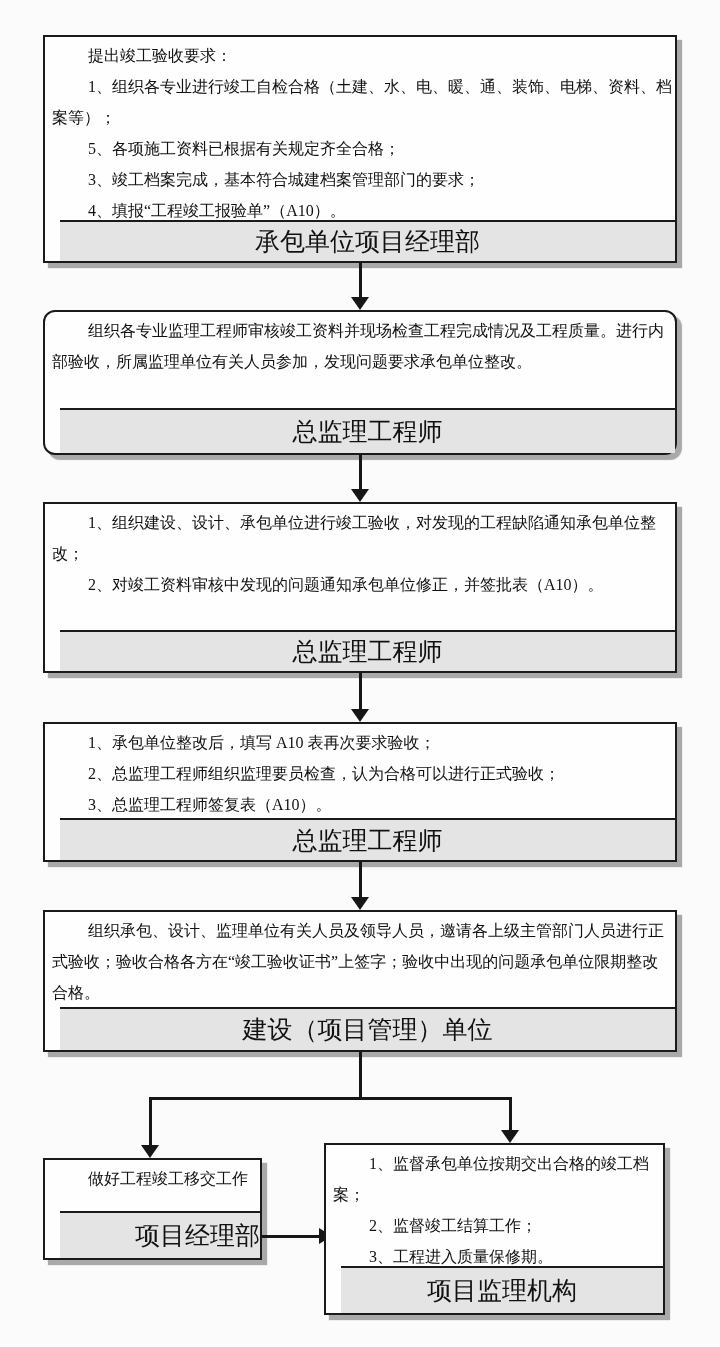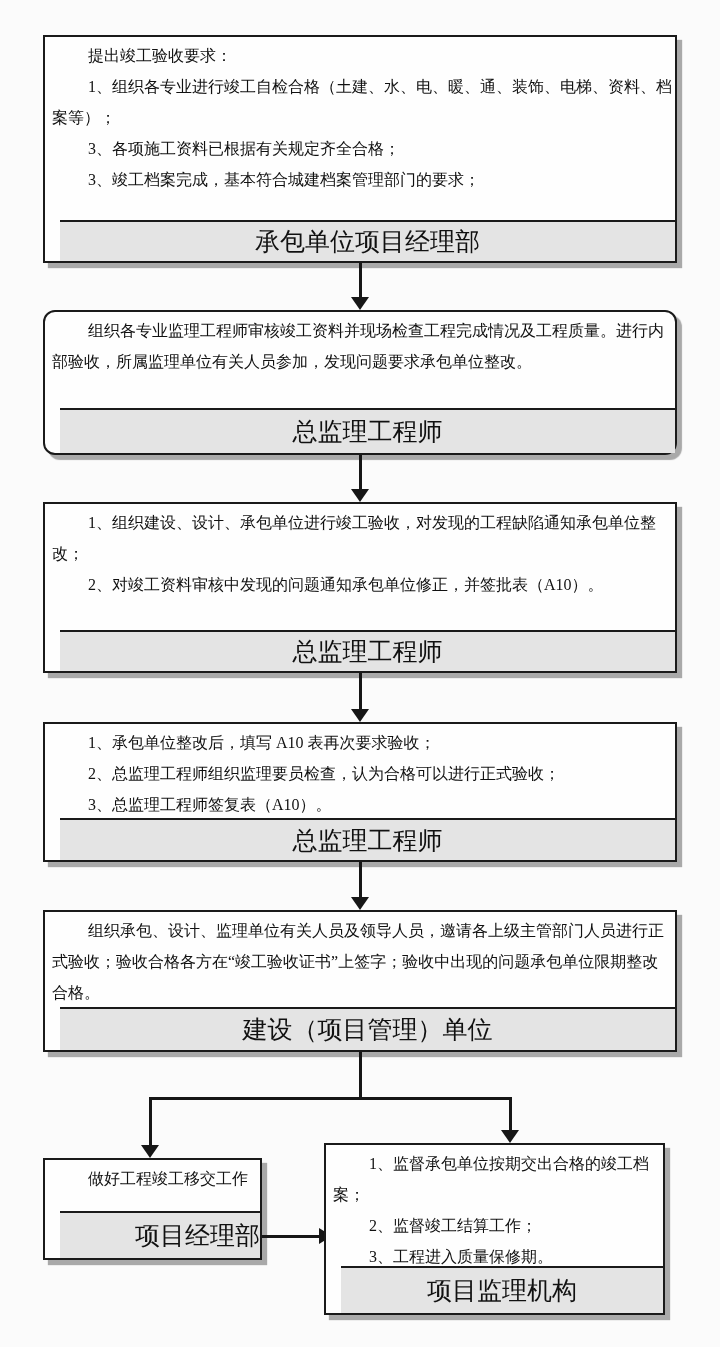--- a/index.html
+++ b/index.html
@@ -38,22 +38,23 @@
 </style>
 </head>
 <body>
 
 <div class="canvas">
 
   <div class="pbox" style="left:43px;top:35px;width:634px;height:228px;">
     <div class="content" style="bottom:41px;">
       <p>提出竣工验收要求：</p>
       <p>1、组织各专业进行竣工自检合格（土建、水、电、暖、通、装饰、电梯、资料、档案等）；</p>
-      <p>3、各项施工资料已根据有关规定齐全合格；</p>
+      <p>5、各项施工资料已根据有关规定齐全合格；</p>
       <p>3、竣工档案完成，基本符合城建档案管理部门的要求；</p>
+      <p>4、填报“工程竣工报验单”（A10）。</p>
     </div>
     <div class="actor" style="height:41px;">
       <span>承包单位项目经理部</span>
     </div>
   </div>
 
   <div class="line-v" style="left:359px;top:263px;height:36px;"></div>
   <div class="head-down" style="left:351px;top:297px;"></div>
 
   <div class="pbox" style="left:43px;top:310px;width:634px;height:145px;border-radius:12px;">

